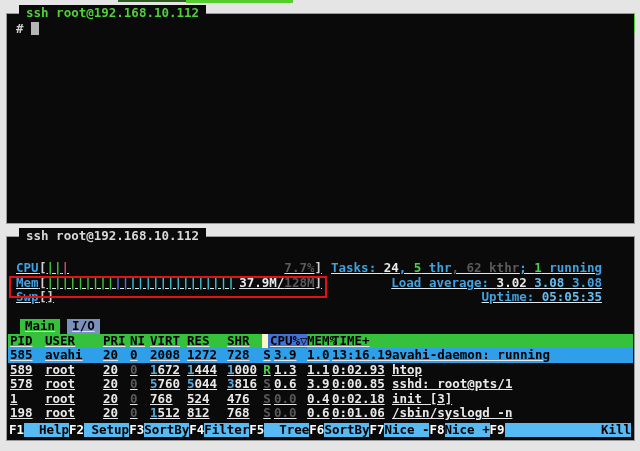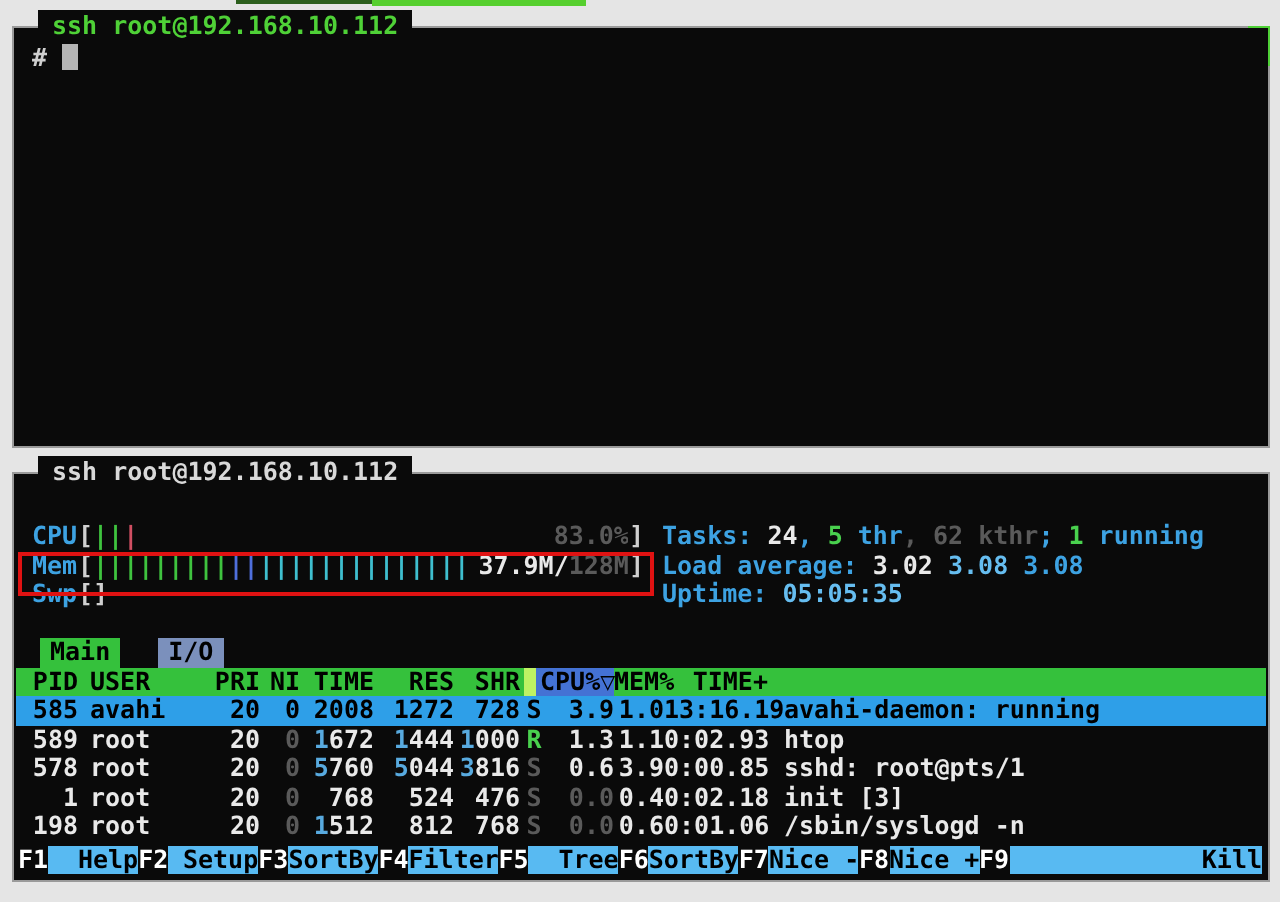--- a/index.html
+++ b/index.html
@@ -15,54 +15,54 @@
   .pane-title{position:absolute;top:-9px;left:12px;background:#0a0a0a;padding:0 7px;white-space:pre;}
   .pane-title.green{color:#4fd137;}
   .pane-title.white{color:#d9d9d9;}
   .scroll-ind{position:absolute;top:-9px;right:6px;background:#0a0a0a;padding:0 5px;color:#4fd137;white-space:pre;}
   .corner-green{position:absolute;top:-1px;right:-1px;width:10px;height:19px;
                 border-top:1px solid #4fd137;border-right:1px solid #4fd137;}
 
   .prompt-line{position:absolute;left:9px;top:7px;display:flex;align-items:center;height:15px;white-space:pre;color:#cfcfcf;}
   .cursor{display:inline-block;width:8px;height:13px;background:#b5b5b5;margin-left:7px;}
 
-  .htop{position:absolute;left:1px;right:1px;top:1px;bottom:1px;padding-top:23px;overflow:hidden;}
-  .line{height:14.5px;line-height:14.5px;}
+  .htop{position:absolute;left:1px;right:1px;top:1px;bottom:1px;padding-top:23px;overflow:hidden;text-decoration:underline;}
+  .line{height:14.5px;line-height:14.5px;text-align:right;}
   .mi-wrap{display:flex;}
   .mcol{flex:none;width:306px;margin-left:8px;}
   .meter{display:flex;height:14.5px;line-height:14.5px;}
   .mlabel{width:23px;color:#3da2e2;}
   .bracket{color:#cfcfcf;}
   .bars{flex:1;display:flex;overflow:hidden;white-space:pre;}
   .mval{margin-left:auto;white-space:pre;}
   .icol{margin-left:9px;white-space:pre;}
 
   .c-cyan{color:#3da2e2;}
   .c-lcyan{color:#66bdf0;}
   .c-white{color:#e9e9e9;}
   .c-dim{color:#5a5a5a;}
   .c-green{color:#49d14e;}
 
   .redbox{position:absolute;left:1px;top:38px;width:314px;height:18px;border:2px solid #e01212;pointer-events:none;}
 
-  .tabs{display:flex;padding-left:12px;gap:19px;}
+  .tabs{display:flex;padding-left:12px;gap:7px;}
   .tab{color:#000;padding:0 5px;white-space:pre;}
   .tab-active{background:#35c13c;}
   .tab-inactive{background:#7b90bc;}
 
   .prow{display:grid;width:100%;
         grid-template-columns:29px 6px 58px 27px 20px 37px 40px 33px 14px 33px 25px 52px 1fr;
         height:14.5px;line-height:14.5px;padding-left:2px;box-sizing:border-box;white-space:pre;}
   .cell{overflow:visible;}
-  .ra{text-align:right;}
+  .ra{}
   .ctr{text-align:center;}
   .cmd{padding-left:8px;overflow:hidden;}
   .hdr{background:#35c13c;color:#000;}
   .hdr .cell{color:#000;}
-  .hc-cpu{background:#4472d4;border-left:6px solid #bef264;margin-left:-12px;padding-left:2px;}
+  .hc-cpu{background:#4472d4;border-left:6px solid #fef9c3;margin-left:-12px;padding-left:2px;}
   .row-sel{background:#2e9fe8;}
   .row-sel .cell, .row-sel .cell span{color:#000 !important;}
   .mbdigit{color:#58aadf;}
 
   .fnbar{position:absolute;left:1px;right:2px;bottom:2px;display:flex;height:14.5px;line-height:14.5px;text-align:right;}
   .fnitem{display:flex;flex:none;}
   .fnitem:last-child{flex:1;}
   .fnkey{color:#fff;white-space:pre;}
   .fnlabel{background:#58baf2;color:#000;width:45px;white-space:pre;overflow:hidden;}
   .fnitem:last-child .fnlabel{flex:1;}
@@ -87,21 +87,21 @@
     <span class="pane-title white">ssh root@192.168.10.112</span>
 
     <div class="htop">
       <div class="redbox"></div>
 
       <div class="mi-wrap">
         <div class="mcol" id="meters">
             <div class="meter">
               <span class="mlabel">CPU</span>
               <span class="bracket">[</span>
-              <span class="bars"><span style="color: rgb(63, 195, 63);">||</span><span style="color: rgb(208, 79, 98);">|</span><span class="mval"><span class="c-dim">83.0%</span></span></span>
+              <span class="bars"><span style="color: rgb(63, 195, 63);">||</span><span style="color: rgb(208, 79, 98);">|</span><span class="mval"><span class="c-dim">7.7%</span></span></span>
               <span class="bracket">]</span>
             </div>
             <div class="meter">
               <span class="mlabel">Mem</span>
               <span class="bracket">[</span>
               <span class="bars"><span style="color: rgb(63, 195, 63);">|||||||||</span><span style="color: rgb(79, 111, 220);">||</span><span style="color: rgb(63, 191, 207);">||||||||||||||</span><span class="mval"><span class="c-white">37.9M/</span><span class="c-dim">128M</span></span></span>
               <span class="bracket">]</span>
             </div>
             <div class="meter">
               <span class="mlabel">Swp</span>
@@ -118,21 +118,21 @@
           <span class="tab tab-active">Main</span>
           <span class="tab tab-inactive">I/O</span>
         </div>
 
       <div class="prow hdr">
         <span class="cell ra">PID</span>
         <span class="cell"></span>
         <span class="cell">USER</span>
         <span class="cell ra">PRI</span>
         <span class="cell ra">NI</span>
-        <span class="cell ra">TIME</span>
+        <span class="cell ra">VIRT</span>
         <span class="cell ra">RES</span>
         <span class="cell ra">SHR</span>
         <span class="cell ctr">S</span>
         <span class="cell ra hc-cpu">CPU%▽</span>
         <span class="cell ra">MEM%</span>
         <span class="cell ra">TIME+</span>
       </div>
 
       <div id="rows">
           <div class="prow row-sel"><span class="cell ra c-white">585</span><span class="cell"></span><span class="cell c-white">avahi</span><span class="cell ra c-white">20</span><span class="cell ra c-dim">0</span><span class="cell ra"><span class="mbdigit">2</span><span class="c-white">008</span></span><span class="cell ra"><span class="mbdigit">1</span><span class="c-white">272</span></span><span class="cell ra"><span class="c-white">728</span></span><span class="cell ctr c-white">S</span><span class="cell ra c-white">3.9</span><span class="cell ra c-white">1.0</span><span class="cell ra c-white">13:16.19</span><span class="cell cmd c-white">avahi-daemon: running</span></div>

